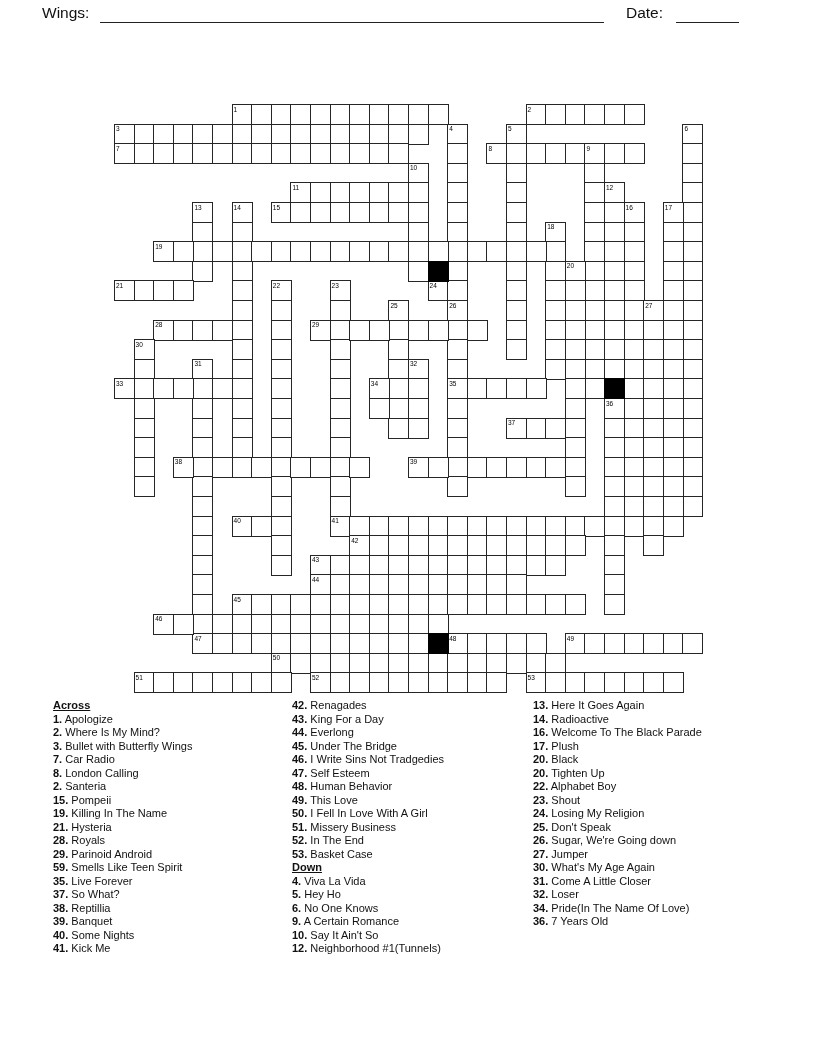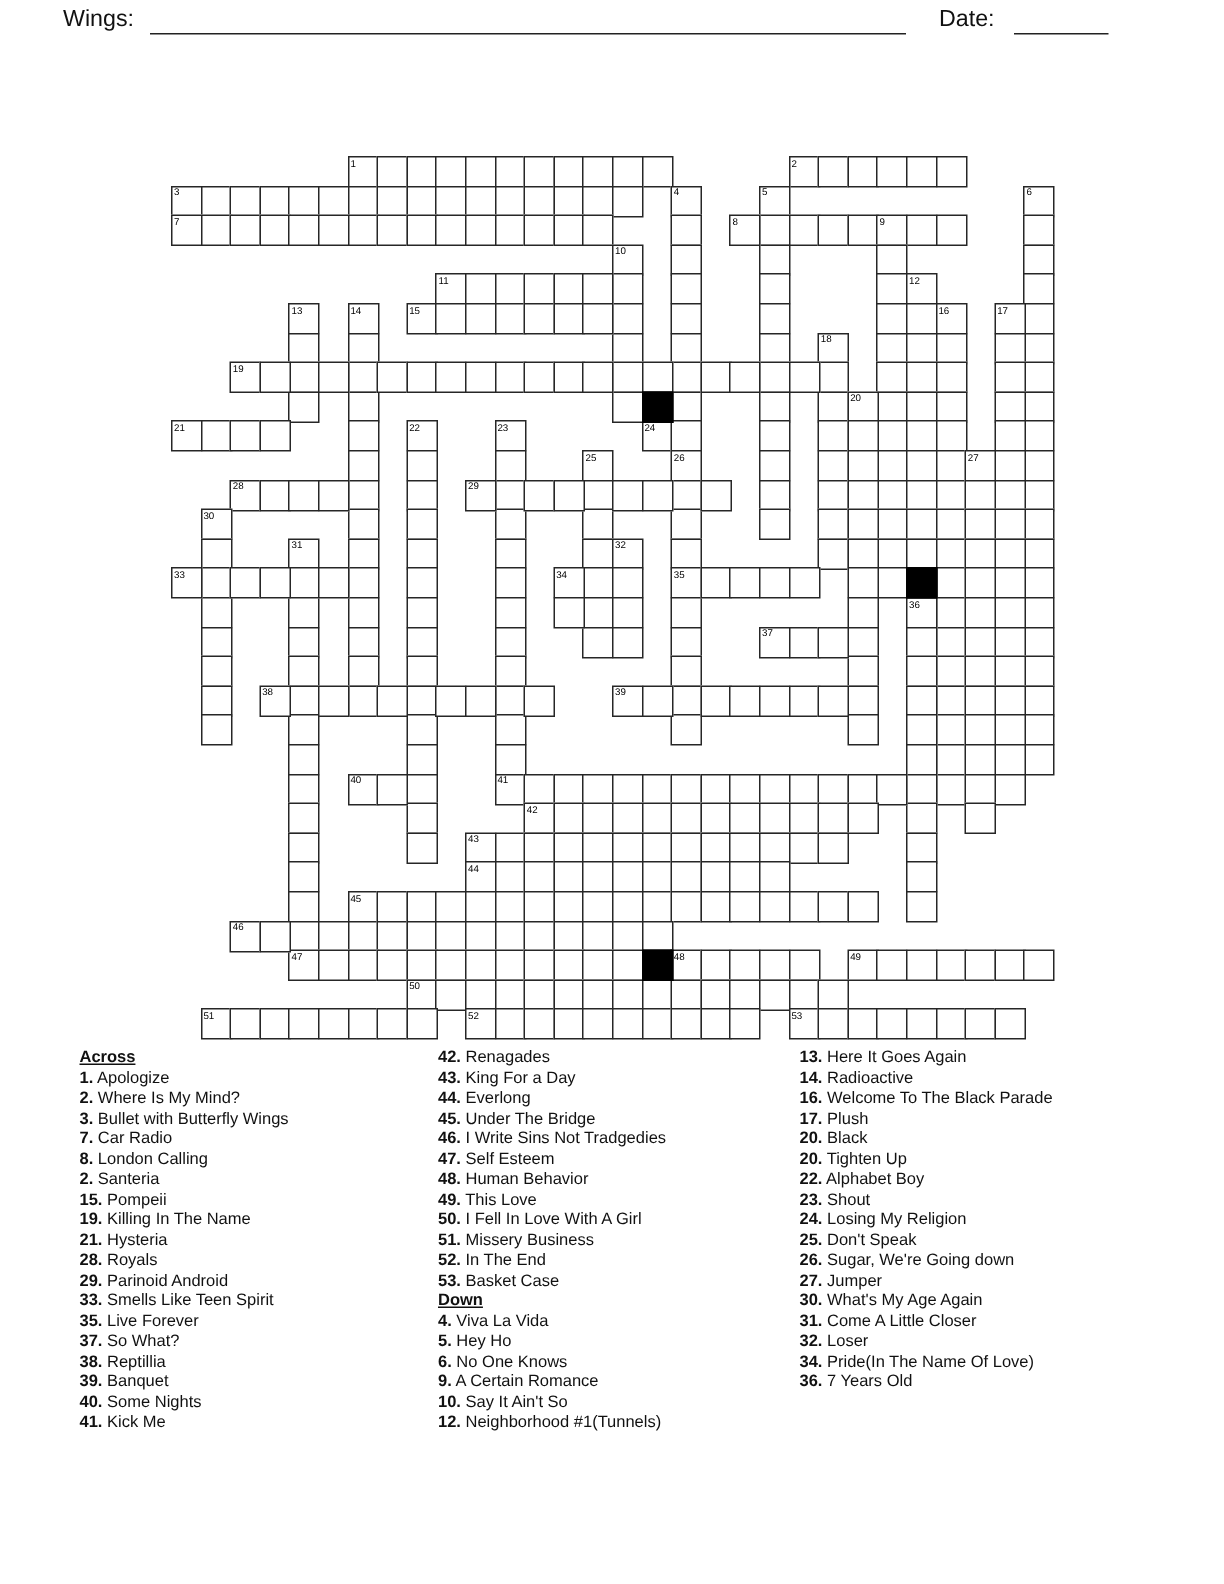--- a/index.html
+++ b/index.html
@@ -717,21 +717,21 @@
         <div class="clue"><b>2.</b> Where Is My Mind?</div>
         <div class="clue"><b>3.</b> Bullet with Butterfly Wings</div>
         <div class="clue"><b>7.</b> Car Radio</div>
         <div class="clue"><b>8.</b> London Calling</div>
         <div class="clue"><b>2.</b> Santeria</div>
         <div class="clue"><b>15.</b> Pompeii</div>
         <div class="clue"><b>19.</b> Killing In The Name</div>
         <div class="clue"><b>21.</b> Hysteria</div>
         <div class="clue"><b>28.</b> Royals</div>
         <div class="clue"><b>29.</b> Parinoid Android</div>
-        <div class="clue"><b>33.</b> Smells Like Teen Spirit</div>
+        <div class="clue"><b>59.</b> Smells Like Teen Spirit</div>
         <div class="clue"><b>35.</b> Live Forever</div>
         <div class="clue"><b>37.</b> So What?</div>
         <div class="clue"><b>38.</b> Reptillia</div>
         <div class="clue"><b>39.</b> Banquet</div>
         <div class="clue"><b>40.</b> Some Nights</div>
         <div class="clue"><b>41.</b> Kick Me</div>
       </div>
       <div class="clue-col" style="left: 292px;">
         <div class="clue"><b>42.</b> Renagades</div>
         <div class="clue"><b>43.</b> King For a Day</div>

